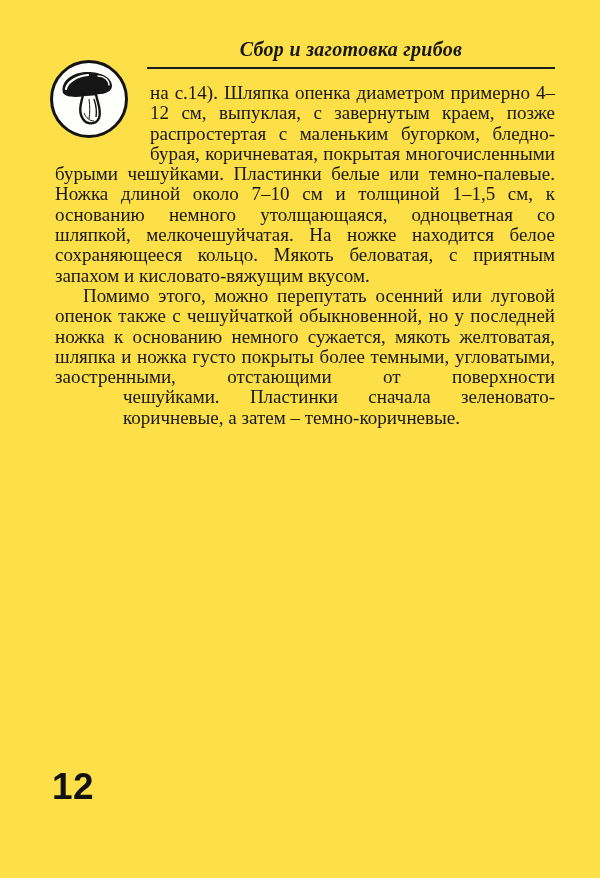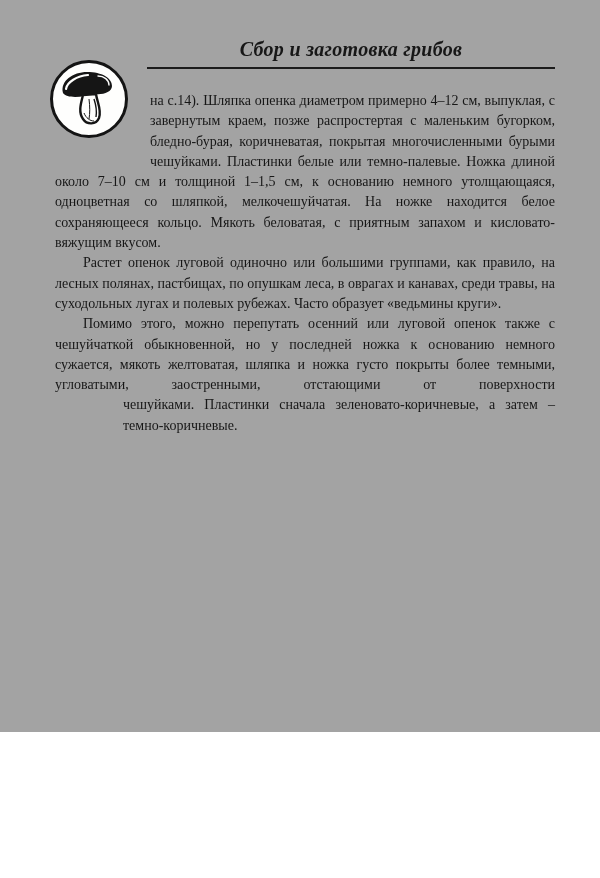--- a/index.html
+++ b/index.html
@@ -3,22 +3,22 @@
 <meta charset="utf-8">
 <style>
   html, body {
     margin: 0;
     padding: 0;
     background: #ffffff;
   }
   .page {
     position: relative;
     width: 600px;
-    height: 732px;
-    background: #a3a3a3;
+    height: 878px;
+    background: #fde047;
     color: #171717;
     font-family: "Liberation Serif", serif;
     overflow: hidden;
   }
   .header-title {
     position: absolute;
     top: 38px;
     left: 147px;
     width: 408px;
     text-align: center;
@@ -44,23 +44,23 @@
     height: 78px;
     border: 3px solid #141414;
     border-radius: 50%;
     box-sizing: border-box;
     background: #fefefd;
   }
   .emblem svg { width: 100%; height: 100%; display: block; }
   .content {
     position: absolute;
     left: 55px;
-    top: 91px;
+    top: 83px;
     width: 500px;
-    font-size: 14px;
+    font-size: 19px;
     line-height: 20.3px;
     text-align: justify;
     hyphens: auto;
   }
   .content p { margin: 0; padding: 0; }
   .content p.indent { text-indent: 28px; }
   .content p.jlast { text-align-last: justify; }
   .content p.tail { margin-left: 68px; text-align-last: left; }
   .icon-spacer {
     float: left;
@@ -102,20 +102,19 @@
       <path d="M30 32 C 28 40, 25 49, 30 56 C 34 62, 43 62, 46 55 C 49 47, 44 39, 43 31 Z" fill="#fefefd" stroke="#151515" stroke-width="2.4" stroke-linejoin="round"></path>
 
       <path d="M41 36 C 43 42, 44 48, 43 54" stroke="#151515" stroke-width="1.4" fill="none"></path>
       <path d="M36 36 C 37 44, 37 50, 36 56" stroke="#151515" stroke-width="1" fill="none"></path>
       <path d="M31 50 C 33 55, 37 58, 41 58" stroke="#151515" stroke-width="1" fill="none"></path>
     </svg>
   </div>
 
   <div class="content">
       <p class=""><span class="icon-spacer"></span><span>на с.14). Шляпка опенка диаметром примерно 4–12 см, выпуклая, с завернутым краем, позже распростертая с маленьким бугорком, бледно-бурая, коричневатая, покрытая многочисленными бурыми чешуйками. Пластинки белые или темно-палевые. Ножка длиной около 7–10 см и толщиной 1–1,5 см, к основанию немного утолщающаяся, одноцветная со шляпкой, мелкочешуйчатая. На ножке находится белое сохраняющееся кольцо. Мякоть беловатая, с приятным запахом и кисловато-вяжущим вкусом.</span></p>
-      <p class="indent "><span>Растет опенок луговой одиночно или большими группами, как правило, на лесных полянах, пастбищах, по опушкам леса, в оврагах и канавах, среди травы, на суходольных лугах и полевых рубежах. Часто образует «ведьмины круги».</span></p>
       <p class="indent jlast "><span>Помимо этого, можно перепутать осенний или луговой опенок также с чешуйчаткой обыкновенной, но у последней ножка к основанию немного сужается, мякоть желтоватая, шляпка и ножка густо покрыты более темными, угловатыми, заостренными, отстающими от поверхности</span></p>
       <p class="tail"><span>чешуйками. Пластинки сначала зеленовато-коричневые, а затем – темно-коричневые.</span></p>
     </div>
 
   <div class="pagenum">12</div>
 
 </div>
 
 </body></html>

